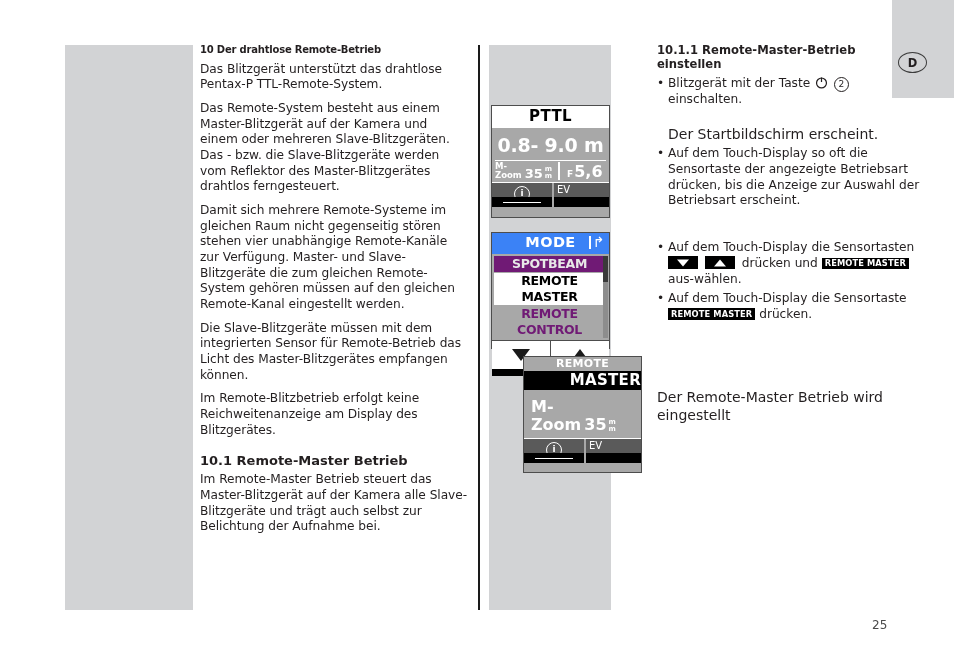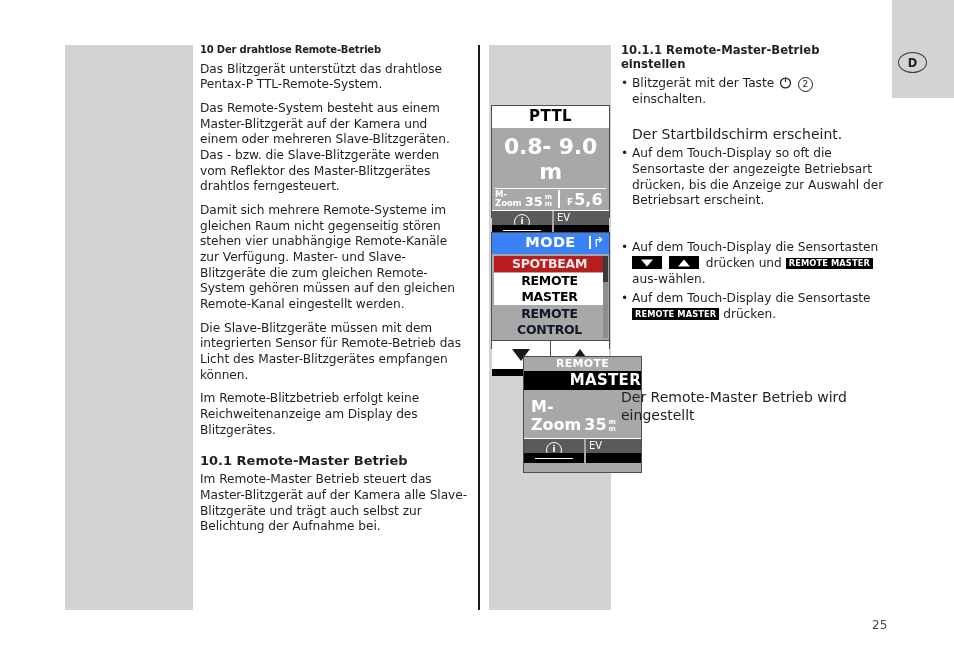--- a/index.html
+++ b/index.html
@@ -77,21 +77,21 @@
 
   
   #left-column {
     position: absolute;
     left: 200px;
     top: 44px;
     width: 268px;
   }
   #right-column {
     position: absolute;
-    left: 621px;
+    left: 657px;
     top: 44px;
     width: 266px;
   }
 
   h2.section-title {
     font-size: 10px;
     font-weight: bold;
     margin: 0 0 6px 0;
     letter-spacing: -0.2px;
     line-height: 1.15;
@@ -221,21 +221,21 @@
     letter-spacing: 0.4px;
     padding: 2px 0 3px 0;
     line-height: 1.1;
   }
   .lcd-body {
     background: #a8a8a8;
     padding: 0;
   }
   .distance-row {
     color: #ffffff;
-    font-size: 22px;
+    font-size: 19px;
     font-weight: bold;
     text-align: center;
     padding: 6px 0 4px 0;
     letter-spacing: -0.2px;
   }
   .lcd-divider-h {
     height: 1.5px;
     background: #ffffff;
     margin: 0 3px;
   }
@@ -378,30 +378,30 @@
   }
   .mode-row {
     font-size: 12.5px;
     font-weight: bold;
     text-align: center;
     line-height: 1.28;
     margin: 1px 4px 1px 2px;
     letter-spacing: -0.3px;
   }
   .mode-row.dim {
-    background: #b91c1c;
+    background: #701a75;
     color: #e8e8e8;
   }
   .mode-row.selected {
     background: #ffffff;
     color: #000000;
   }
   .mode-row.plain {
     background: #a8a8a8;
-    color: #0f172a;
+    color: #701a75;
   }
   .scrollbar-track {
     position: absolute;
     right: 1.5px;
     top: 2px;
     bottom: 2px;
     width: 5px;
     background: #8d8d8d;
   }
   .scrollbar-thumb {

